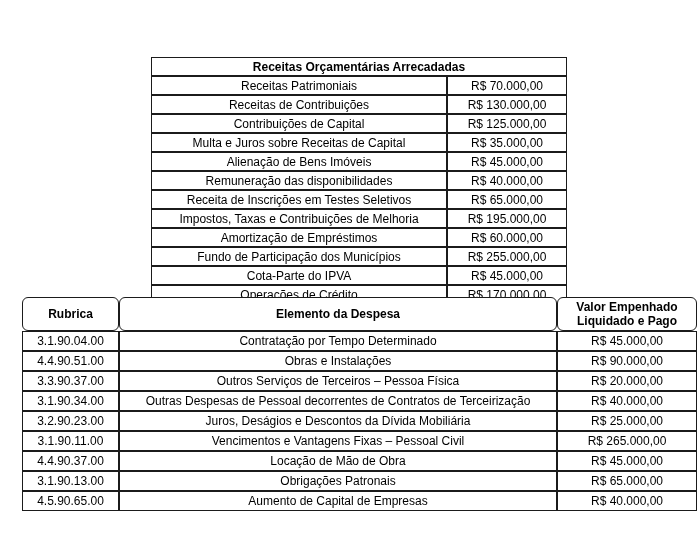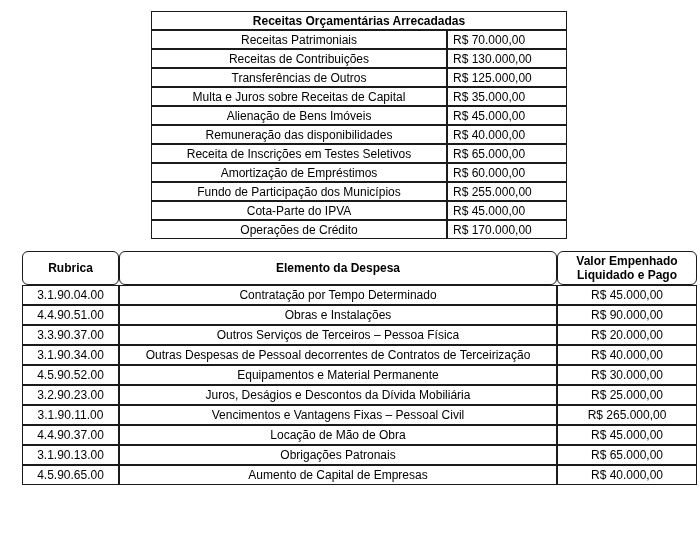--- a/index.html
+++ b/index.html
@@ -1,33 +1,33 @@
 <!DOCTYPE html>
 <html><head>
 <meta charset="utf-8">
 <style>
   html,body{margin:0;padding:0;}
   body{
     width:700px;height:542px;background:#ffffff;position:relative;
     font-family:"Liberation Sans",sans-serif;color:#000000;
   }
-  table{border-collapse:separate;border-spacing:0;table-layout:fixed;}
+  table{border-collapse:separate;border-spacing:0;table-layout:fixed;margin-top:46px;}
   td,th{
     border:1px solid #1b1b1b;
     font-size:12px;line-height:14px;
     padding:1px 5px;vertical-align:middle;
     overflow:hidden;white-space:nowrap;
     background:#ffffff;
   }
   .table-title{font-weight:bold;text-align:center;}
   
   .t-receitas{position:absolute;left:151px;top:11px;width:416px;}
   .t-receitas td,.t-receitas th{height:15px;}
   .t-receitas .label{text-align:center;}
-  .t-receitas .value{text-align:left;}
+  .t-receitas .value{text-align:center;}
   
   .t-despesas{position:absolute;left:22px;top:251px;width:675px;}
   .t-despesas td{height:16px;}
   .t-despesas th{height:15px;}
   .t-despesas th.colhead{
     font-weight:bold;text-align:center;white-space:normal;height:auto;padding:2px 4px;border-radius:6px;
   }
   .t-despesas .rubrica{text-align:center;padding:1px 2px;}
   .t-despesas .elemento{text-align:center;}
   .t-despesas .valor{text-align:center;}
@@ -53,21 +53,21 @@
           <td class="label">Receitas Patrimoniais</td>
           <td class="value">R$ 70.000,00</td>
         </tr>
 
         <tr>
           <td class="label">Receitas de Contribuições</td>
           <td class="value">R$ 130.000,00</td>
         </tr>
 
         <tr>
-          <td class="label">Transferências de Outros</td>
+          <td class="label">Contribuições de Capital</td>
           <td class="value">R$ 125.000,00</td>
         </tr>
 
         <tr>
           <td class="label">Multa e Juros sobre Receitas de Capital</td>
           <td class="value">R$ 35.000,00</td>
         </tr>
 
         <tr>
           <td class="label">Alienação de Bens Imóveis</td>
@@ -77,20 +77,24 @@
         <tr>
           <td class="label">Remuneração das disponibilidades</td>
           <td class="value">R$ 40.000,00</td>
         </tr>
 
         <tr>
           <td class="label">Receita de Inscrições em Testes Seletivos</td>
           <td class="value">R$ 65.000,00</td>
         </tr>
 
+        <tr>
+          <td class="label">Impostos, Taxas e Contribuições de Melhoria</td>
+          <td class="value">R$ 195.000,00</td>
+        </tr>
 
         <tr>
           <td class="label">Amortização de Empréstimos</td>
           <td class="value">R$ 60.000,00</td>
         </tr>
 
         <tr>
           <td class="label">Fundo de Participação dos Municípios</td>
           <td class="value">R$ 255.000,00</td>
         </tr>
@@ -140,25 +144,20 @@
           <td class="elemento">Outros Serviços de Terceiros – Pessoa Física</td>
           <td class="valor">R$ 20.000,00</td>
         </tr>
 
         <tr>
           <td class="rubrica">3.1.90.34.00</td>
           <td class="elemento">Outras Despesas de Pessoal decorrentes de Contratos de Terceirização</td>
           <td class="valor">R$ 40.000,00</td>
         </tr>
 
-        <tr>
-          <td class="rubrica">4.5.90.52.00</td>
-          <td class="elemento">Equipamentos e Material Permanente</td>
-          <td class="valor">R$ 30.000,00</td>
-        </tr>
 
         <tr>
           <td class="rubrica">3.2.90.23.00</td>
           <td class="elemento">Juros, Deságios e Descontos da Dívida Mobiliária</td>
           <td class="valor">R$ 25.000,00</td>
         </tr>
 
 
         <tr>
           <td class="rubrica">3.1.90.11.00</td>

